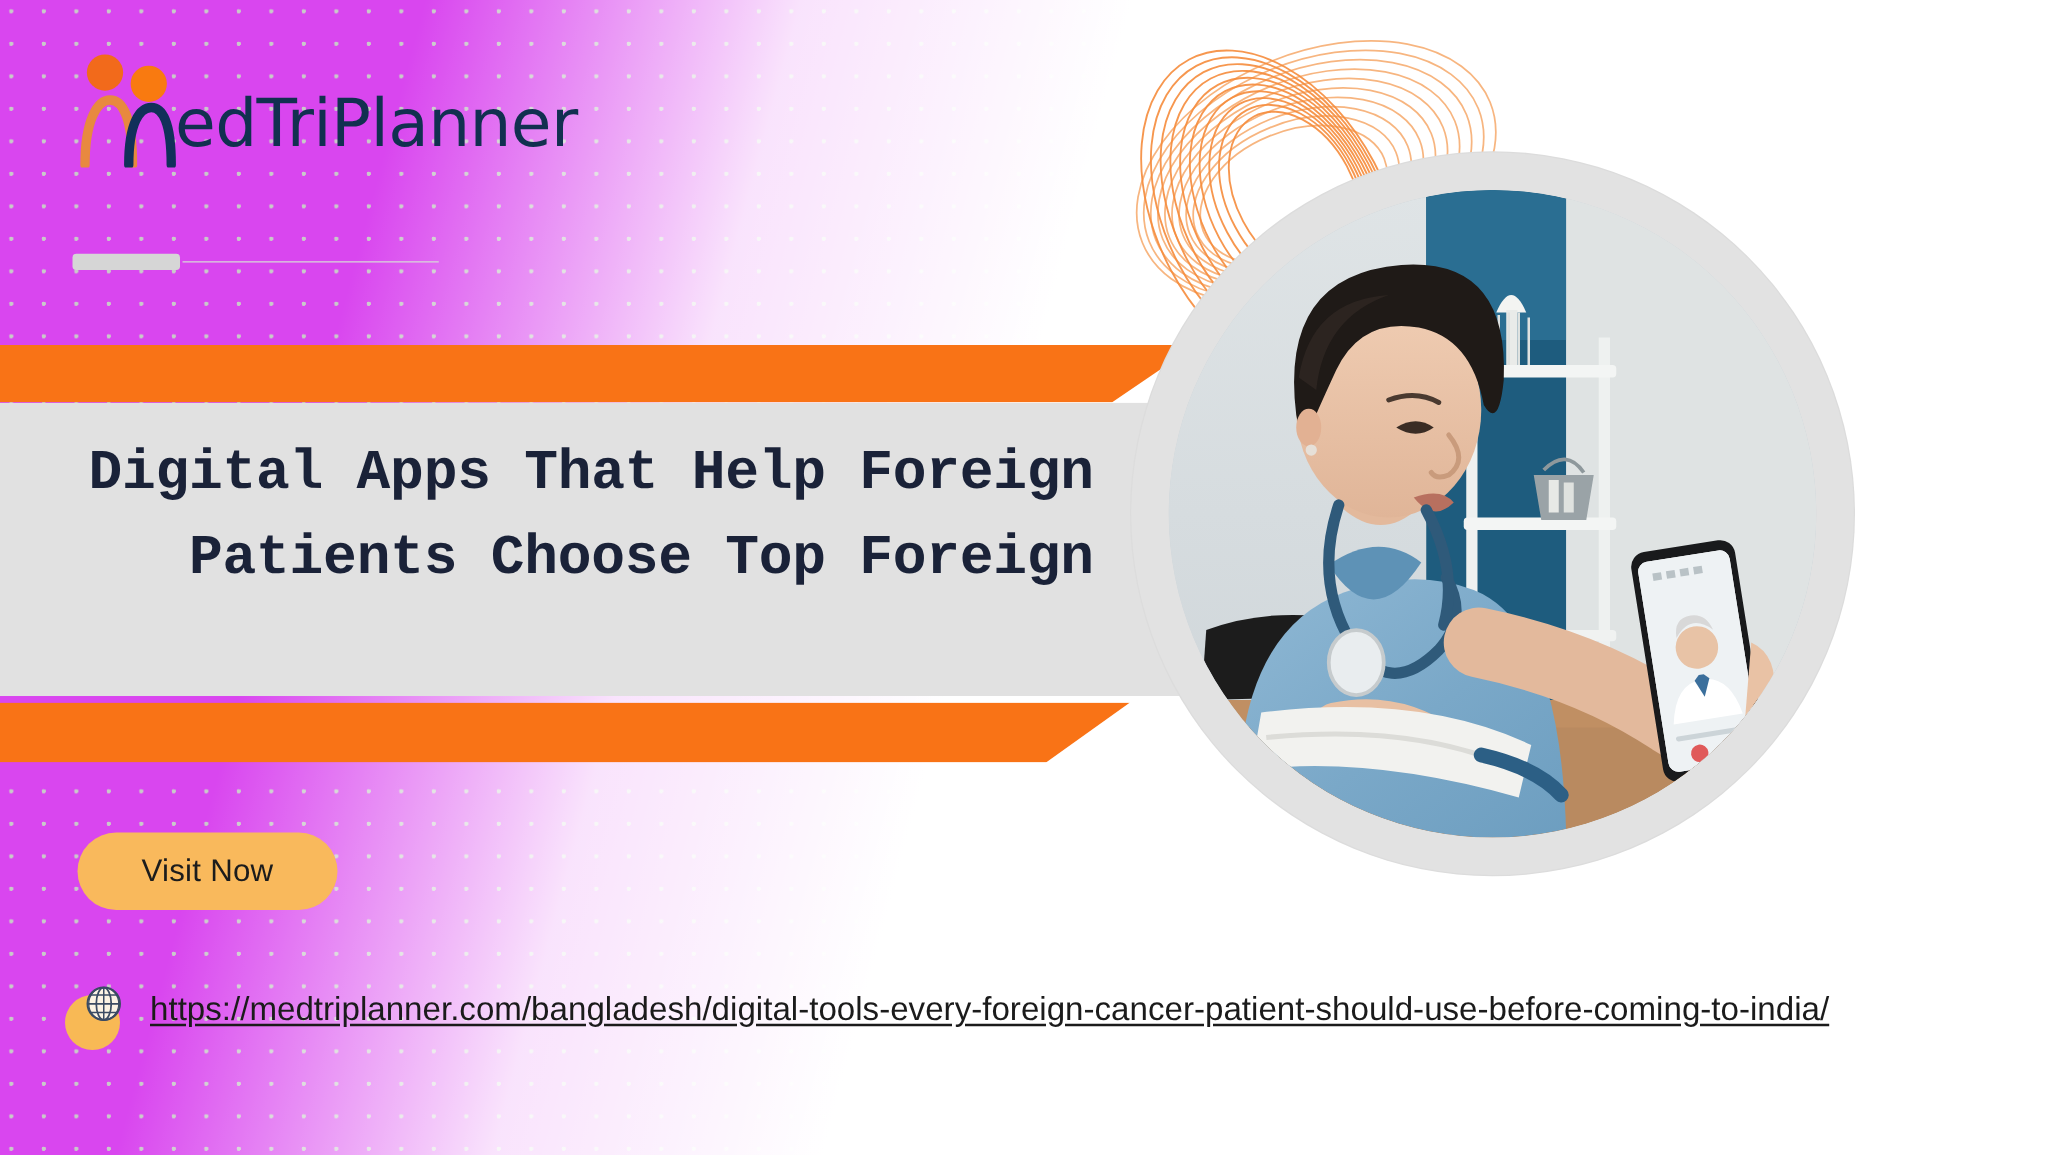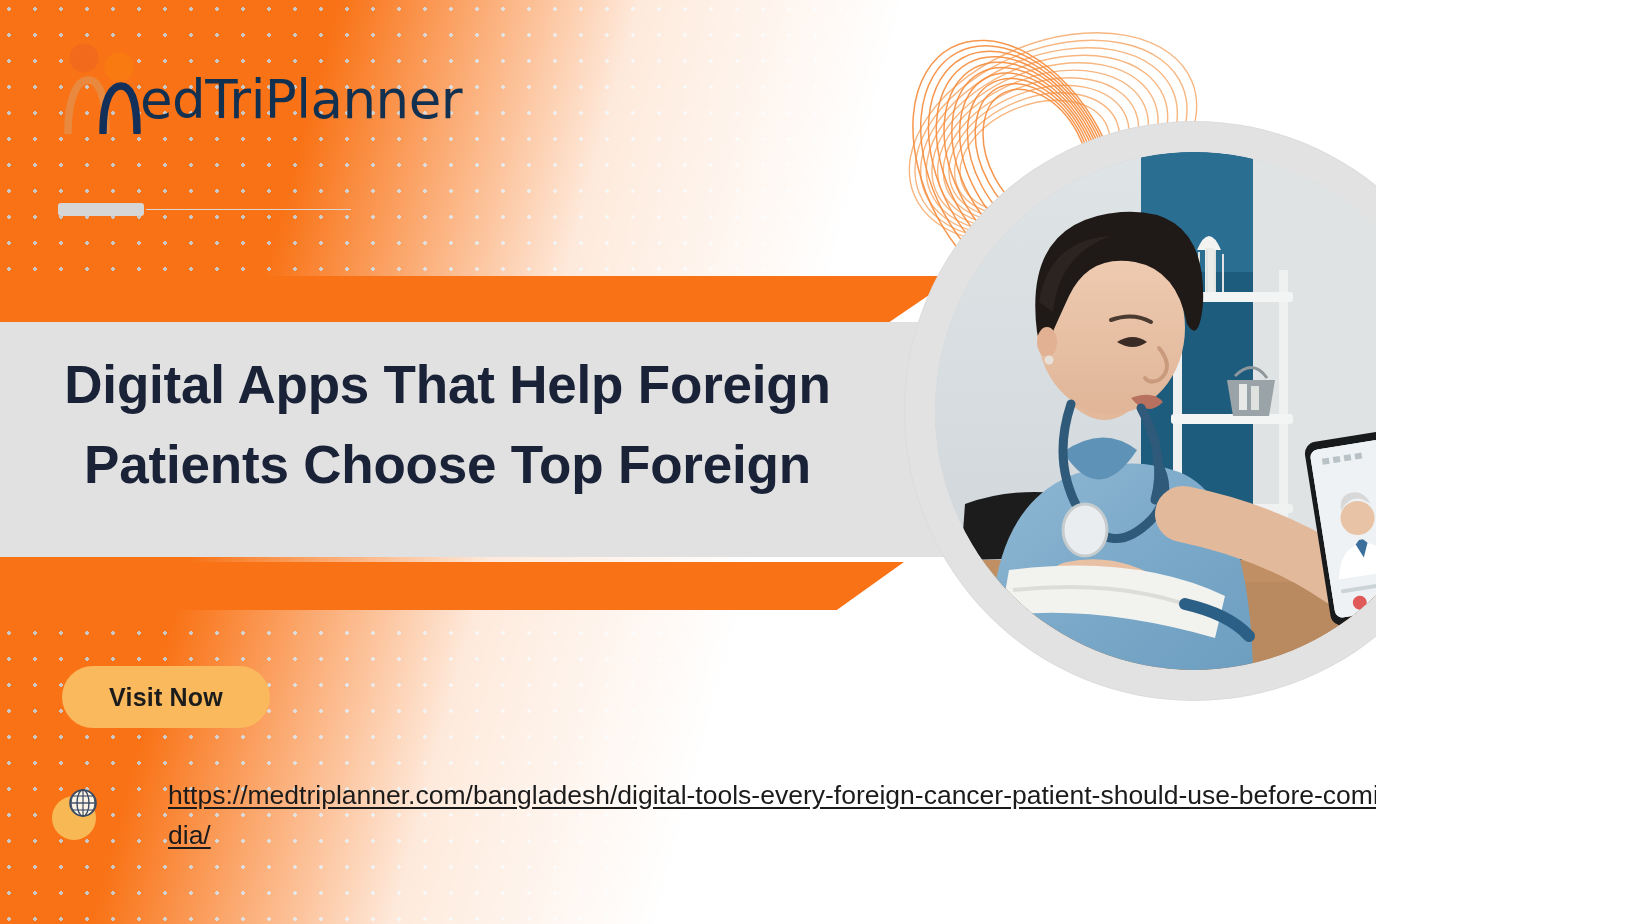--- a/index.html
+++ b/index.html
@@ -2,24 +2,24 @@
 <html><head>
 <meta charset="utf-8">
 <style>
   html, body {
     margin: 0;
     padding: 0;
     background: #ffffff;
   }
   #canvas {
     position: relative;
-    width: 1376px;
+    width: 1640px;
     height: 924px;
     overflow: hidden;
-    background: #f97316;
+    background: #d946ef;
     font-family: "Liberation Sans", "DejaVu Sans", sans-serif;
   }
 
   
   .dots {
     position: absolute;
     left: 0; top: 0;
     width: 1640px;
     height: 924px;
     background-image: radial-gradient(circle at 3px 3px, #c9c9c9 1.6px, transparent 1.9px);
@@ -119,59 +119,58 @@
     margin-left: 2px;
   }
 
   
   .headline {
     position: absolute;
     left: 20px;
     top: 345px;
     width: 855px;
     z-index: 9;
-    text-align: center;
+    text-align: right;
     color: #1a2238;
-    font-size: 53px;
+    font-size: 45px;
     font-weight: bold;
     line-height: 1.5;
     letter-spacing: -0.2px;
-    font-family: Liberation Sans, sans-serif;
+    font-family: Liberation Mono, monospace;
   }
 
   
   .visit-btn {
     position: absolute;
     left: 62px;
     top: 666px;
     z-index: 9;
     width: 208px;
     height: 62px;
     border: none;
     border-radius: 34px;
     background: #f9b95c;
     color: #1c1c1c;
     font-size: 25px;
-    font-weight: bold;
+    font-weight: normal;
     letter-spacing: 0.2px;
     cursor: pointer;
     font-family: "Liberation Sans", sans-serif;
     text-align: center;
   }
 
   
   .url-row {
     position: absolute;
     left: 52px;
     top: 776px;
     z-index: 9;
     display: flex;
-    align-items: flex-start;
+    align-items: center;
     width: 1430px;
-    gap: 48px;
   }
   .globe-wrap {
     position: relative;
     width: 58px;
     height: 58px;
     flex: none;
     margin-top: 6px;
   }
   .globe-blob {
     position: absolute;

